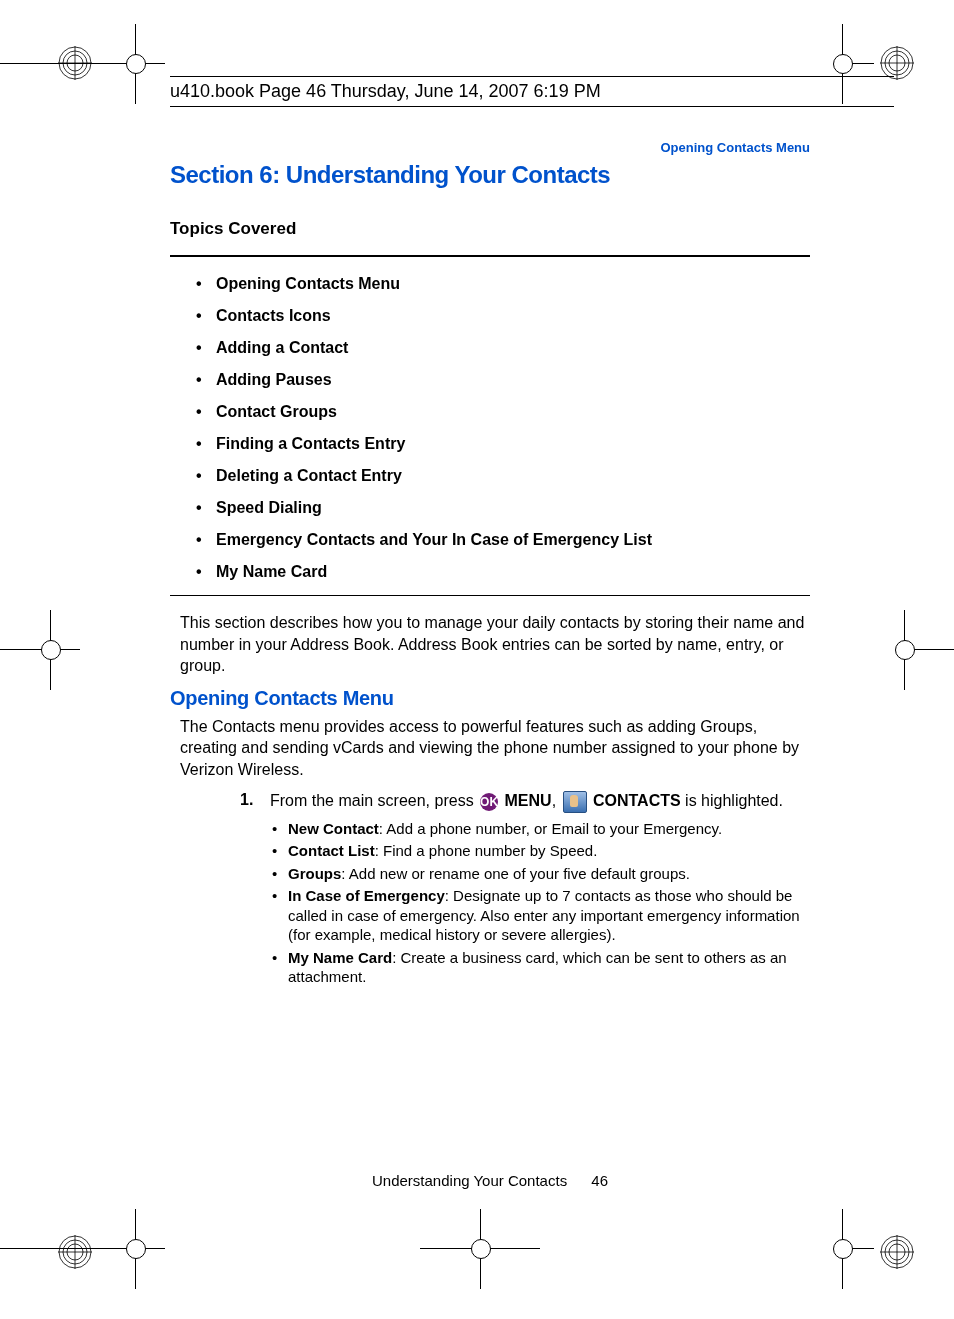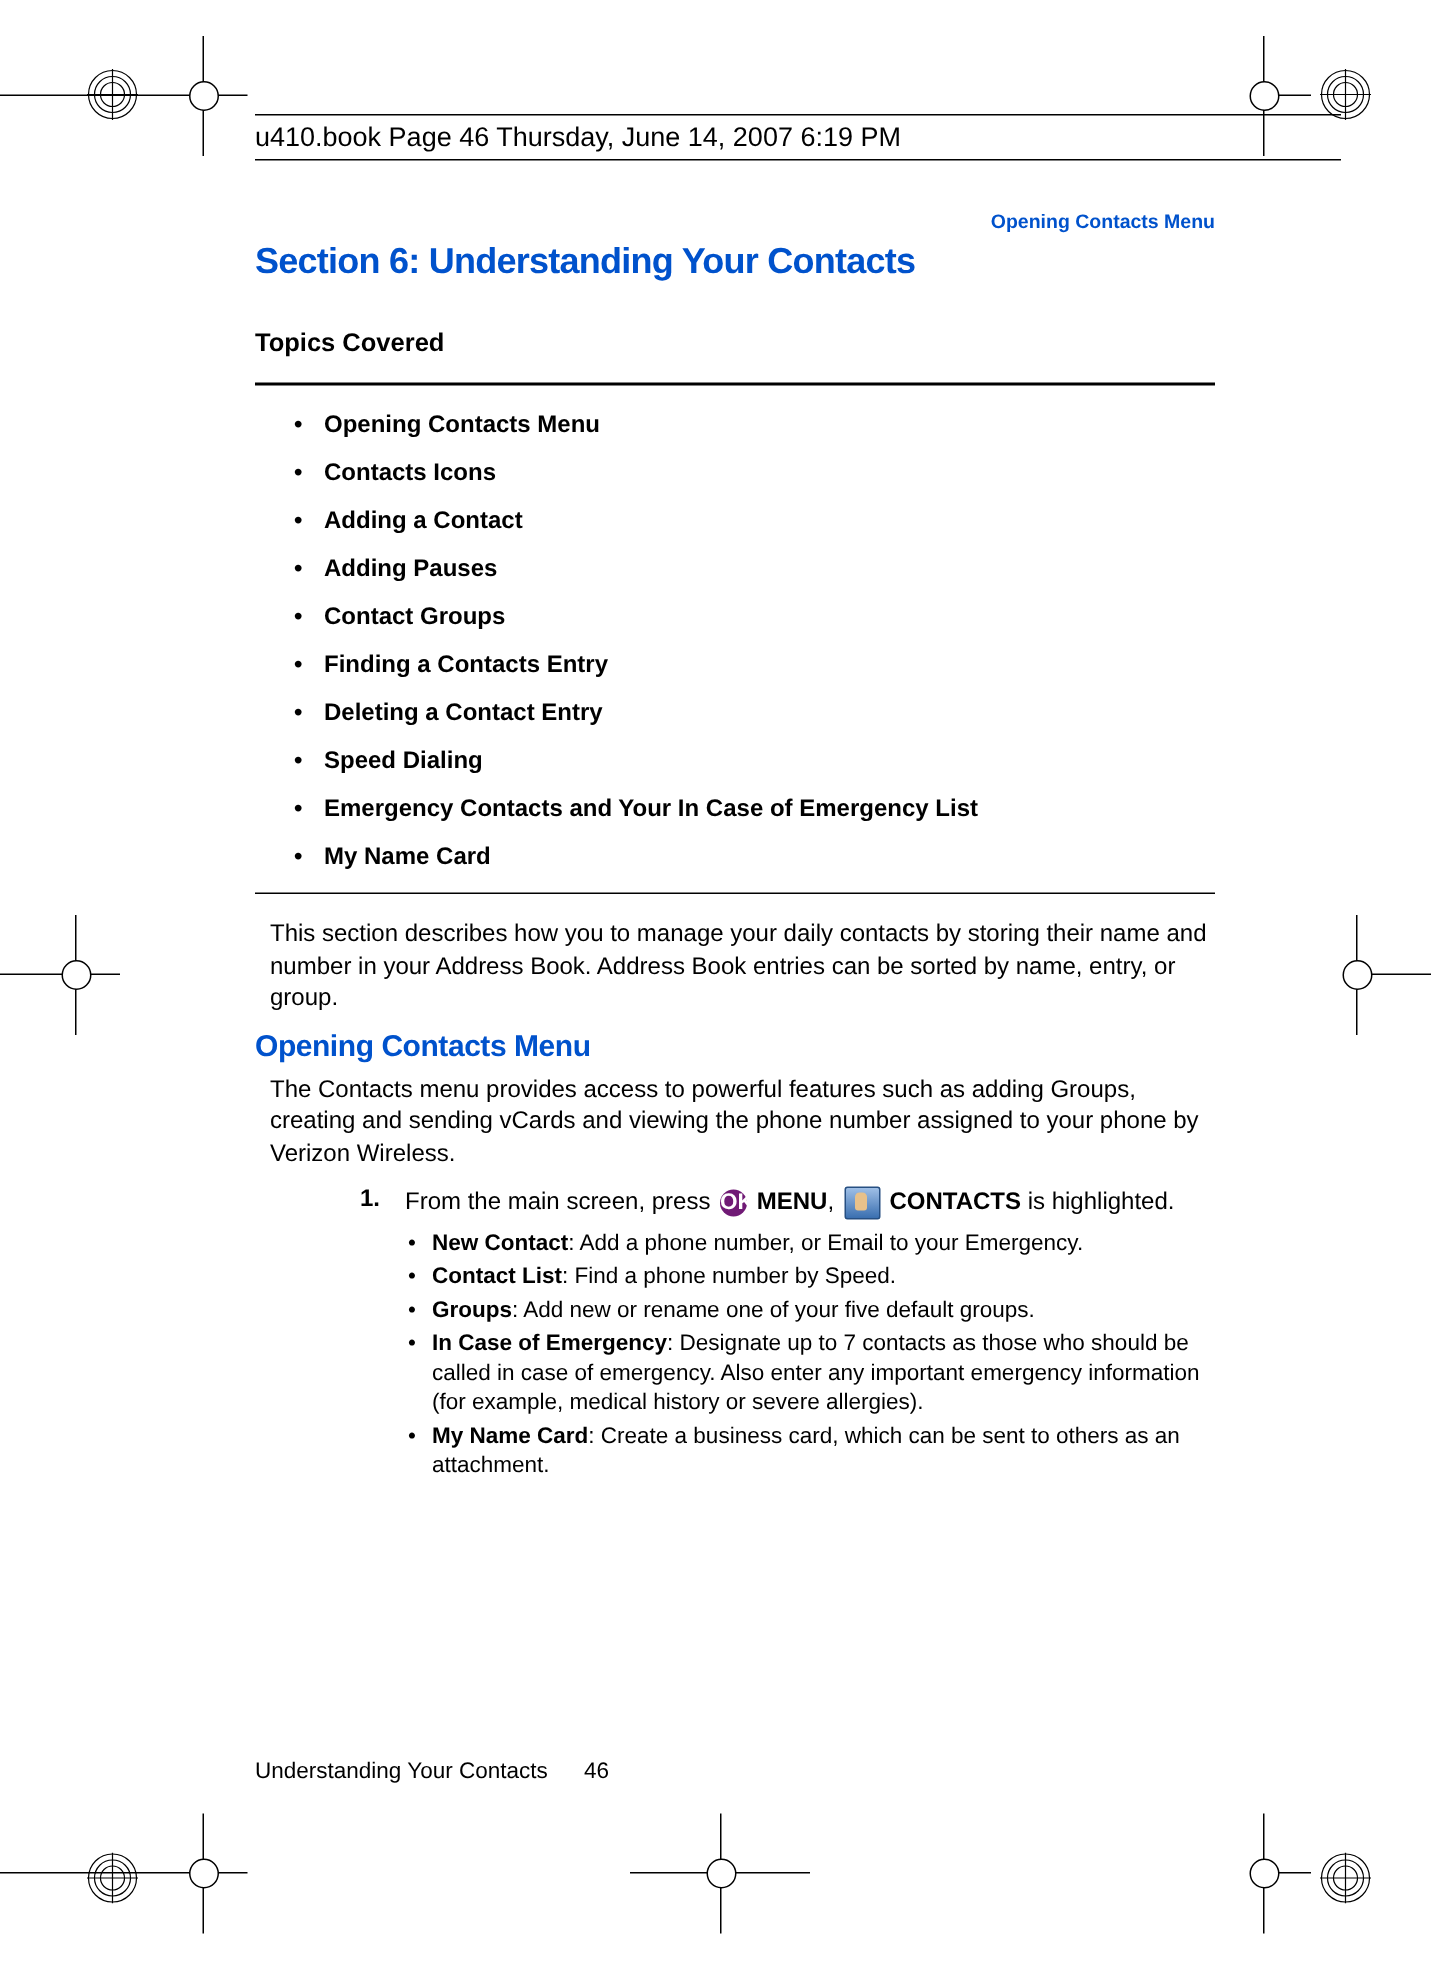--- a/index.html
+++ b/index.html
@@ -164,21 +164,21 @@
     display: inline-block;
     vertical-align: middle;
     margin: 0 2px;
   }
   .ok-icon {
     width: 18px;
     height: 18px;
     border-radius: 50%;
     background: #701a75;
     color: #fff;
-    font-size: 15px;
+    font-size: 12px;
     font-weight: bold;
     text-align: center;
     line-height: 18px;
     font-family: Arial, sans-serif;
   }
   .contacts-icon {
     width: 22px;
     height: 20px;
     background: linear-gradient(#9fbfe6, #3a6fb0);
     border: 1px solid #264f82;
@@ -216,21 +216,21 @@
     left: 2px;
     top: 0;
   }
   .b { font-weight: bold; }
 
   .footer {
     position: absolute;
     bottom: 130px;
     left: 170px;
     width: 640px;
-    text-align: left;
+    text-align: center;
     font-size: 15px;
     font-family: "Arial Narrow", Arial, sans-serif;
     font-stretch: condensed;
   }
   .footer .pnum { margin-left: 20px; }
 </style>
 </head>
 <body>
 
 <div class="page">

